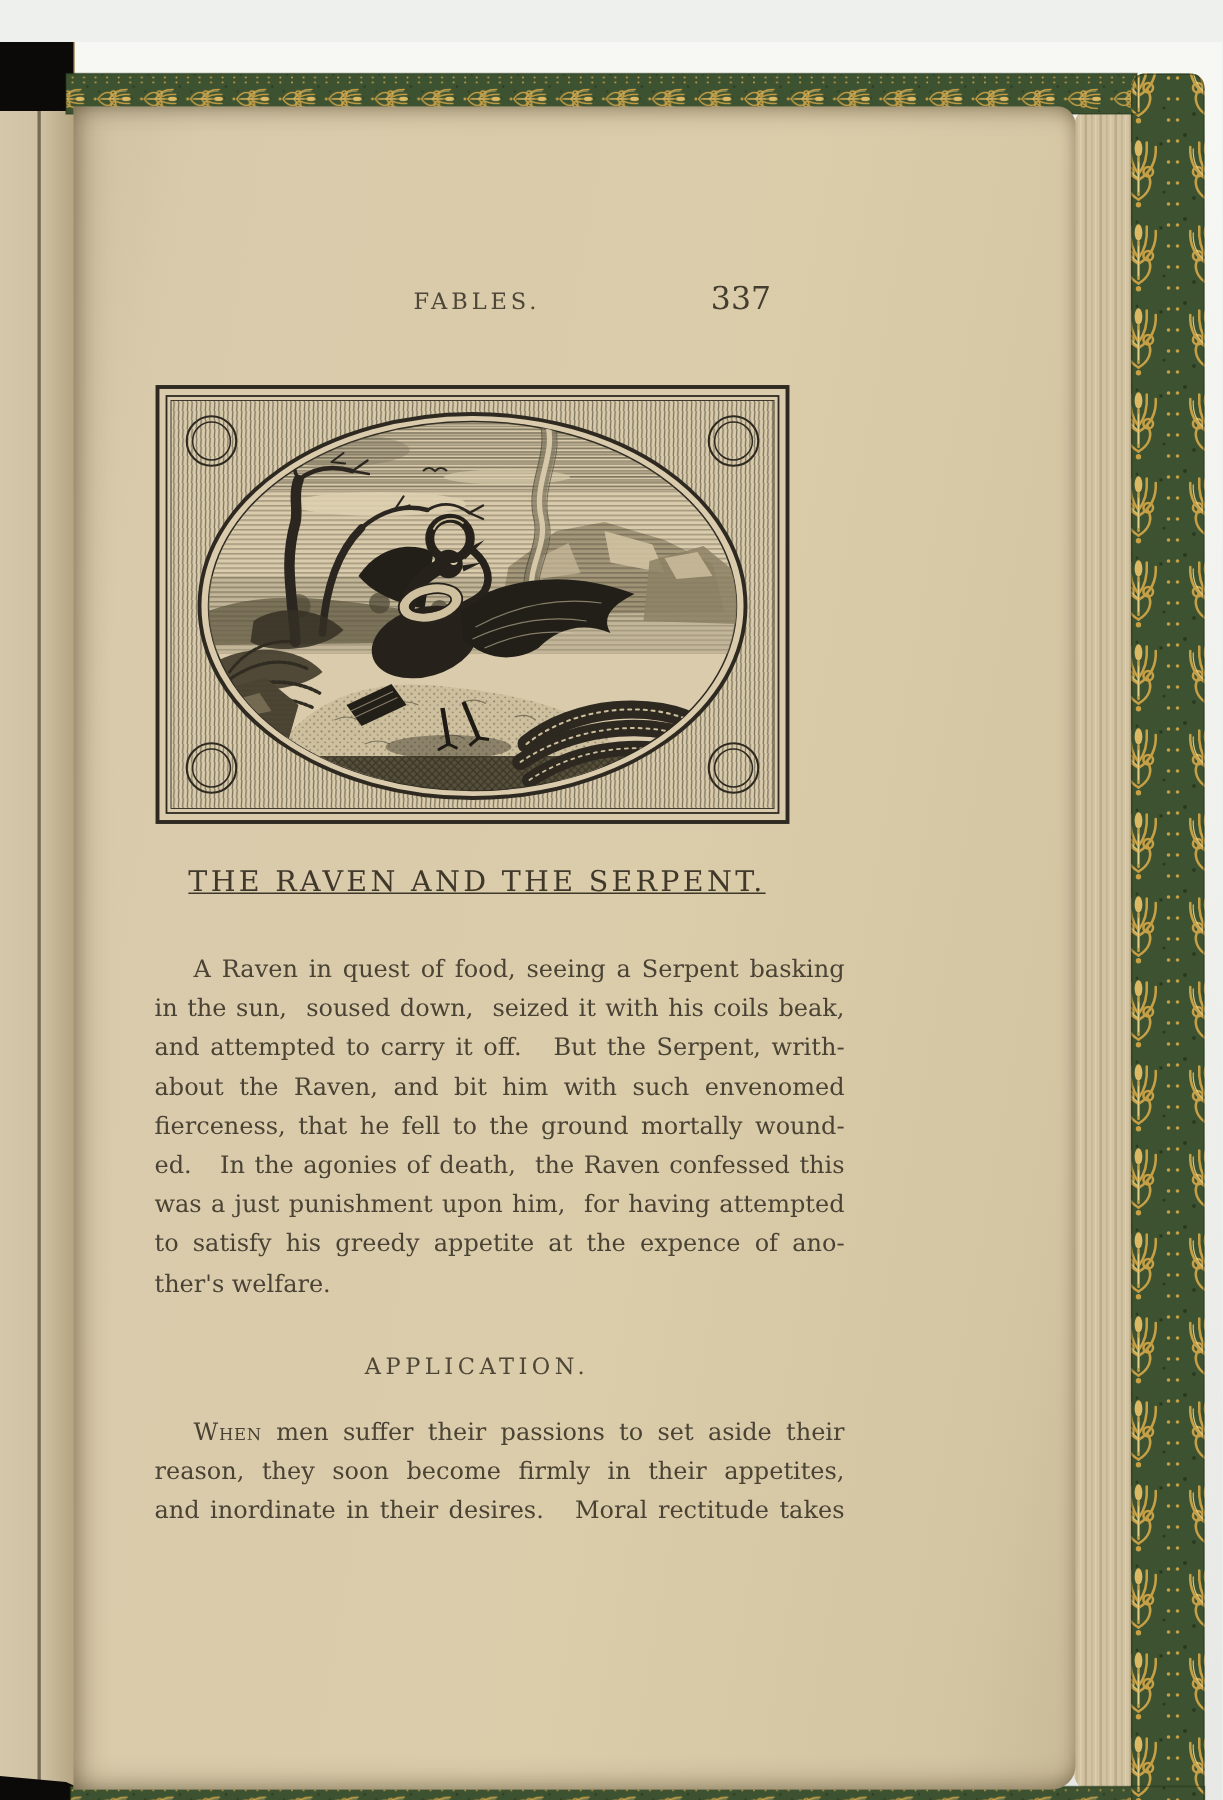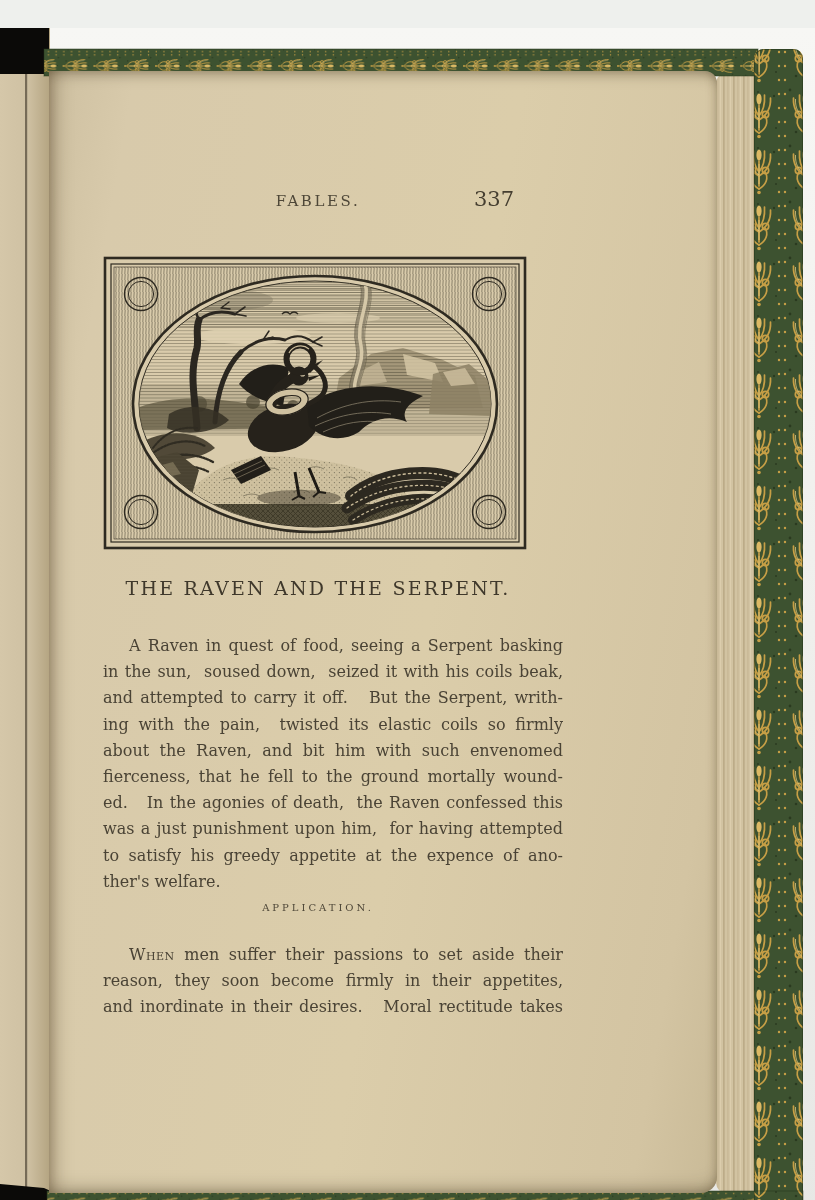--- a/index.html
+++ b/index.html
@@ -28,36 +28,36 @@
     color:#4e4738;
   }
   .page-number {
     position:absolute; right:34px; top:-5px; font-size:21px; color:#453e30;
   }
   .plate { position:absolute; left:54px; top:185px; width:424px; height:294px; }
   .plate svg { display:block; }
   .fable-title {
     position:absolute; left:39px; top:506px; width:460px; margin:0;
     text-align:center; font-size:19px; font-weight:normal;
-    letter-spacing:2.2px; color:#3f382b;
+    letter-spacing:2.2px; color:#3f382b;text-decoration:underline;
   }
   .para { position:absolute; left:54px; width:460px; font-size:16px; color:#4a4335; }
   .para1 { top:562px; }
   .para2 { top:871px; }
   .line {
     line-height:26.2px; height:26.2px; white-space:pre-wrap;
     text-align:justify; text-align-last:justify;
   }
   .para1 .line:first-child { text-indent:26px; }
   .para1 .line:last-child { text-align-last:left; }
   .line.first { text-indent:26px; }
   .sc { font-variant:small-caps; letter-spacing:.5px; }
   .application-heading {
     position:absolute; left:39px; top:831px; width:460px;
-    text-align:center; font-size:10px; letter-spacing:3px; color:#4e4738;
+    text-align:center; font-size:15px; letter-spacing:3px; color:#4e4738;
   }
   .signature { position:absolute; left:39px; top:949px; width:460px; font-size:16px; color:#4a4335; }
   .signature span { margin-left:160px; letter-spacing:7px; }
 </style>
 </head>
 <body>
 
 <div class="scene">
 
   <svg class="bg-svg" viewBox="0 0 815 1200" aria-hidden="true">
@@ -307,21 +307,20 @@
         </g>
       </svg>
     </div>
 
     <h1 class="fable-title">THE RAVEN AND THE SERPENT.</h1>
 
     <div class="para para1">
         <div class="line">A Raven in quest of food, seeing a Serpent basking</div>
         <div class="line">in the sun,  soused down,  seized it with his coils beak,</div>
         <div class="line">and attempted to carry it off.   But the Serpent, writh-</div>
-        <div class="line">ing with the pain,  twisted its elastic coils so firmly</div>
         <div class="line">about the Raven, and bit him with such envenomed</div>
         <div class="line">fierceness, that he fell to the ground mortally wound-</div>
         <div class="line">ed.   In the agonies of death,  the Raven confessed this</div>
         <div class="line">was a just punishment upon him,  for having attempted</div>
         <div class="line">to satisfy his greedy appetite at the expence of ano-</div>
         <div class="line">ther's welfare.</div>
       </div>
 
     <div class="application-heading">APPLICATION.</div>
 

